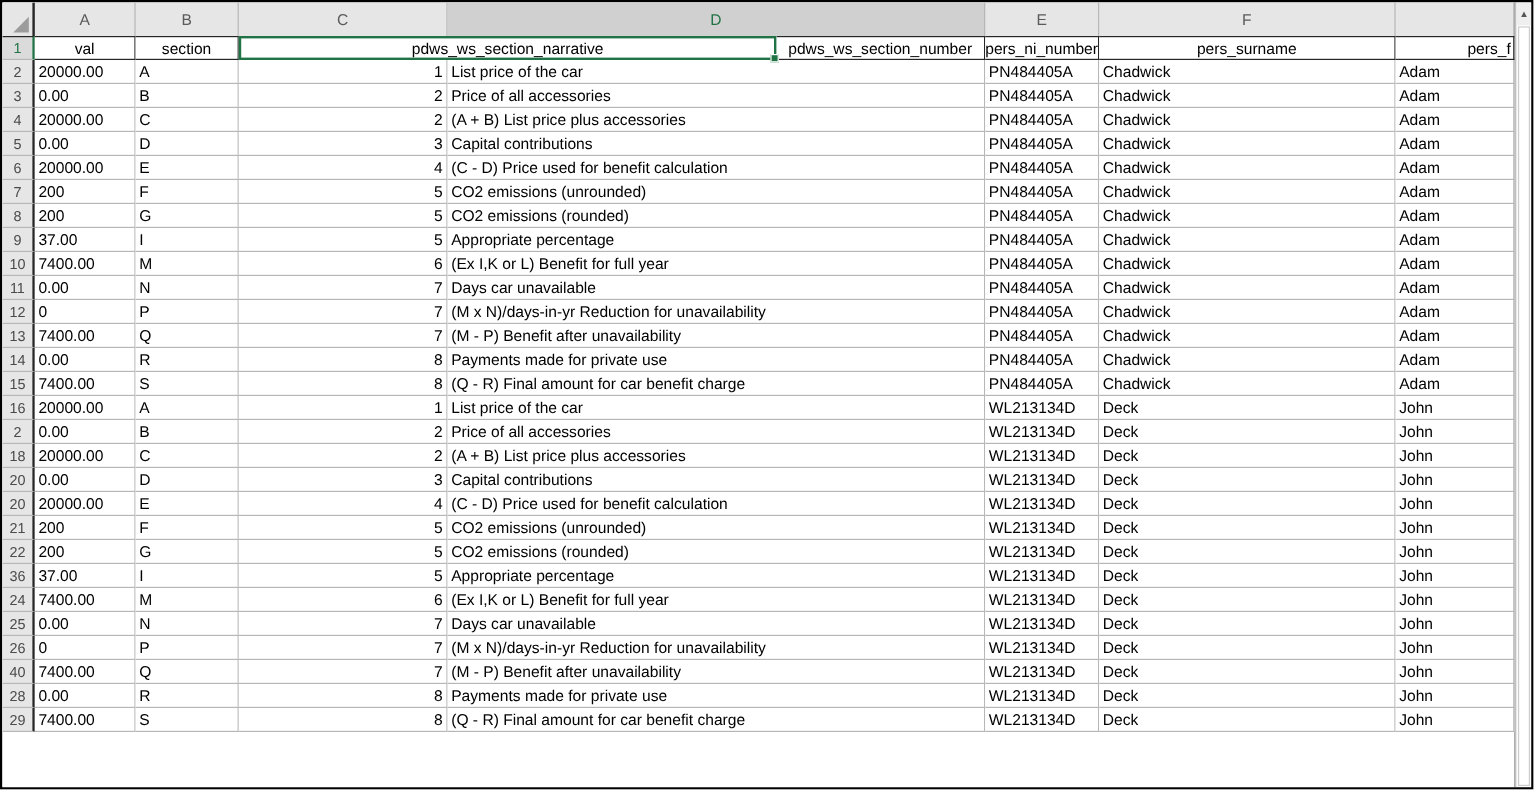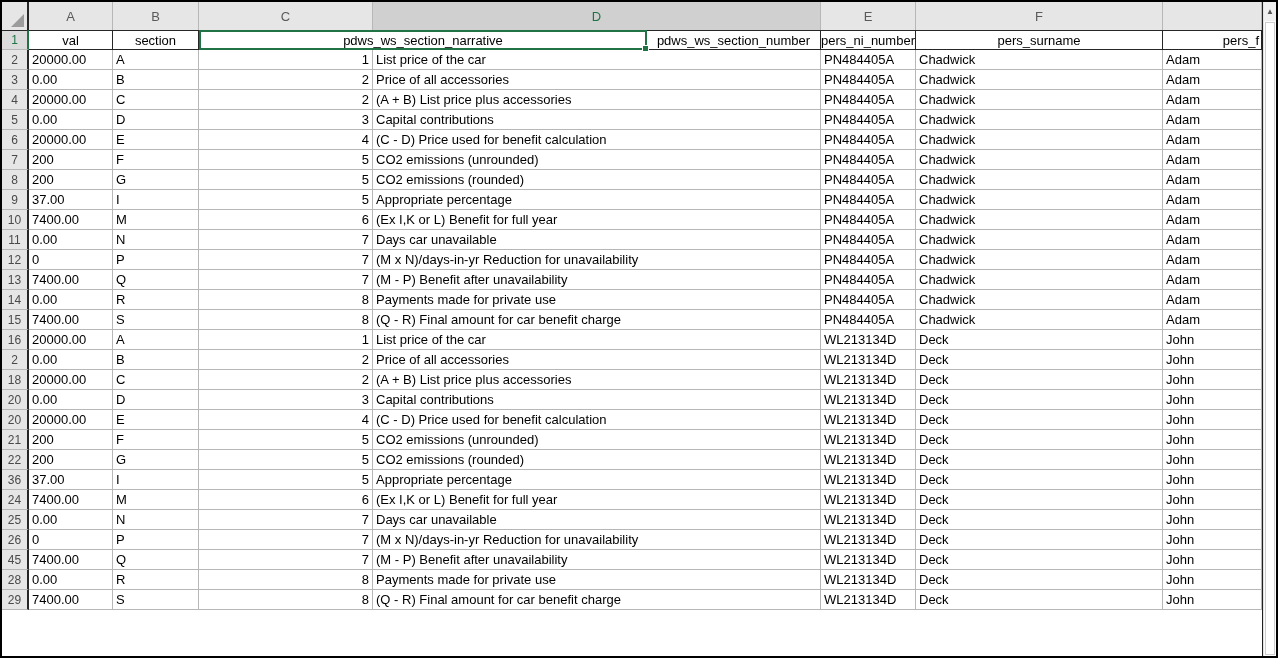--- a/index.html
+++ b/index.html
@@ -323,21 +323,21 @@
           <div class="rh">26</div>
           <div class="cell al" style="width: 84px;">0</div>
           <div class="cell al" style="width: 86px;">P</div>
           <div class="cell ar" style="width: 174px;">7</div>
           <div class="cell al" style="width: 448px;">(M x N)/days-in-yr Reduction for unavailability</div>
           <div class="cell al" style="width: 95px;">WL213134D</div>
           <div class="cell al" style="width: 247px;">Deck</div>
           <div class="cell al" style="width: 99px;">John</div>
         </div>
         <div class="row">
-          <div class="rh">45</div>
+          <div class="rh">40</div>
           <div class="cell al" style="width: 84px;">7400.00</div>
           <div class="cell al" style="width: 86px;">Q</div>
           <div class="cell ar" style="width: 174px;">7</div>
           <div class="cell al" style="width: 448px;">(M - P) Benefit after unavailability</div>
           <div class="cell al" style="width: 95px;">WL213134D</div>
           <div class="cell al" style="width: 247px;">Deck</div>
           <div class="cell al" style="width: 99px;">John</div>
         </div>
         <div class="row">
           <div class="rh">28</div>

